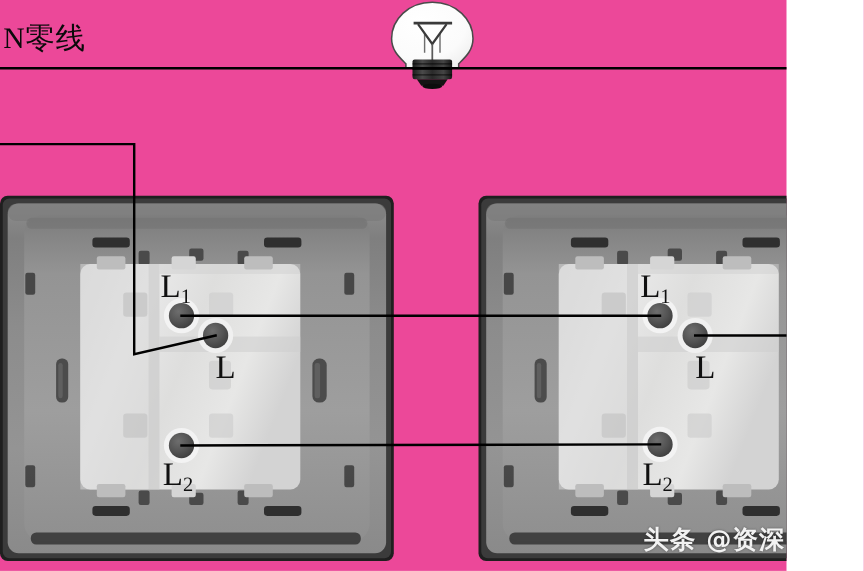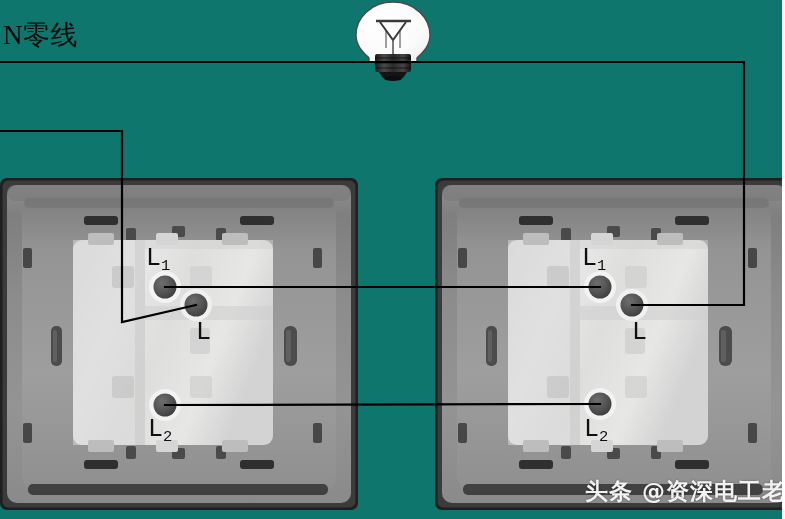--- a/index.html
+++ b/index.html
@@ -1,41 +1,41 @@
 <!DOCTYPE html>
 <html><head>
 <meta charset="utf-8">
 <style>
   html,body{margin:0;padding:0;background:#ffffff;}
   body{
     width:785px;height:519px;position:relative;overflow:hidden;
     font-family:"Liberation Serif","DejaVu Serif",serif;
     background:#ffffff;
   }
-  #stage{position:absolute;left:0;top:0;width:782px;height:519px;overflow:hidden;background:#0f766e;}
+  #stage{position:absolute;left:0;top:0;width:715px;height:519px;overflow:hidden;background:#ec4899;}
   #vec{position:absolute;left:0;top:0;width:785px;height:519px;}
 
   
   .cn-label{
     position:absolute;
     font-family:"Liberation Serif","DejaVu Serif",serif;
     color:#0a0a0a;
     white-space:nowrap;
     line-height:1;
   }
   #label-n{left:3px;top:22px;font-size:27px;letter-spacing:.5px;}
   #label-l{left:3px;top:89px;font-size:27px;letter-spacing:.5px;}
 
   .term-label{
     position:absolute;
-    font-family:Liberation Mono, monospace;
+    font-family:Liberation Serif, serif;
     color:#101010;
     white-space:nowrap;
     line-height:1;
-    font-size:25px;
+    font-size:30px;
   }
   .term-label sub{font-size:0.62em;vertical-align:baseline;position:relative;top:5px;left:0px;}
 
   #lab-l1-left{left:146px;top:246px;}
   #lab-l-left {left:196px;top:320px;}
   #lab-l2-left{left:148px;top:417px;}
   #lab-l1-right{left:582px;top:246px;}
   #lab-l-right {left:632px;top:320px;}
   #lab-l2-right{left:584px;top:417px;}
 

